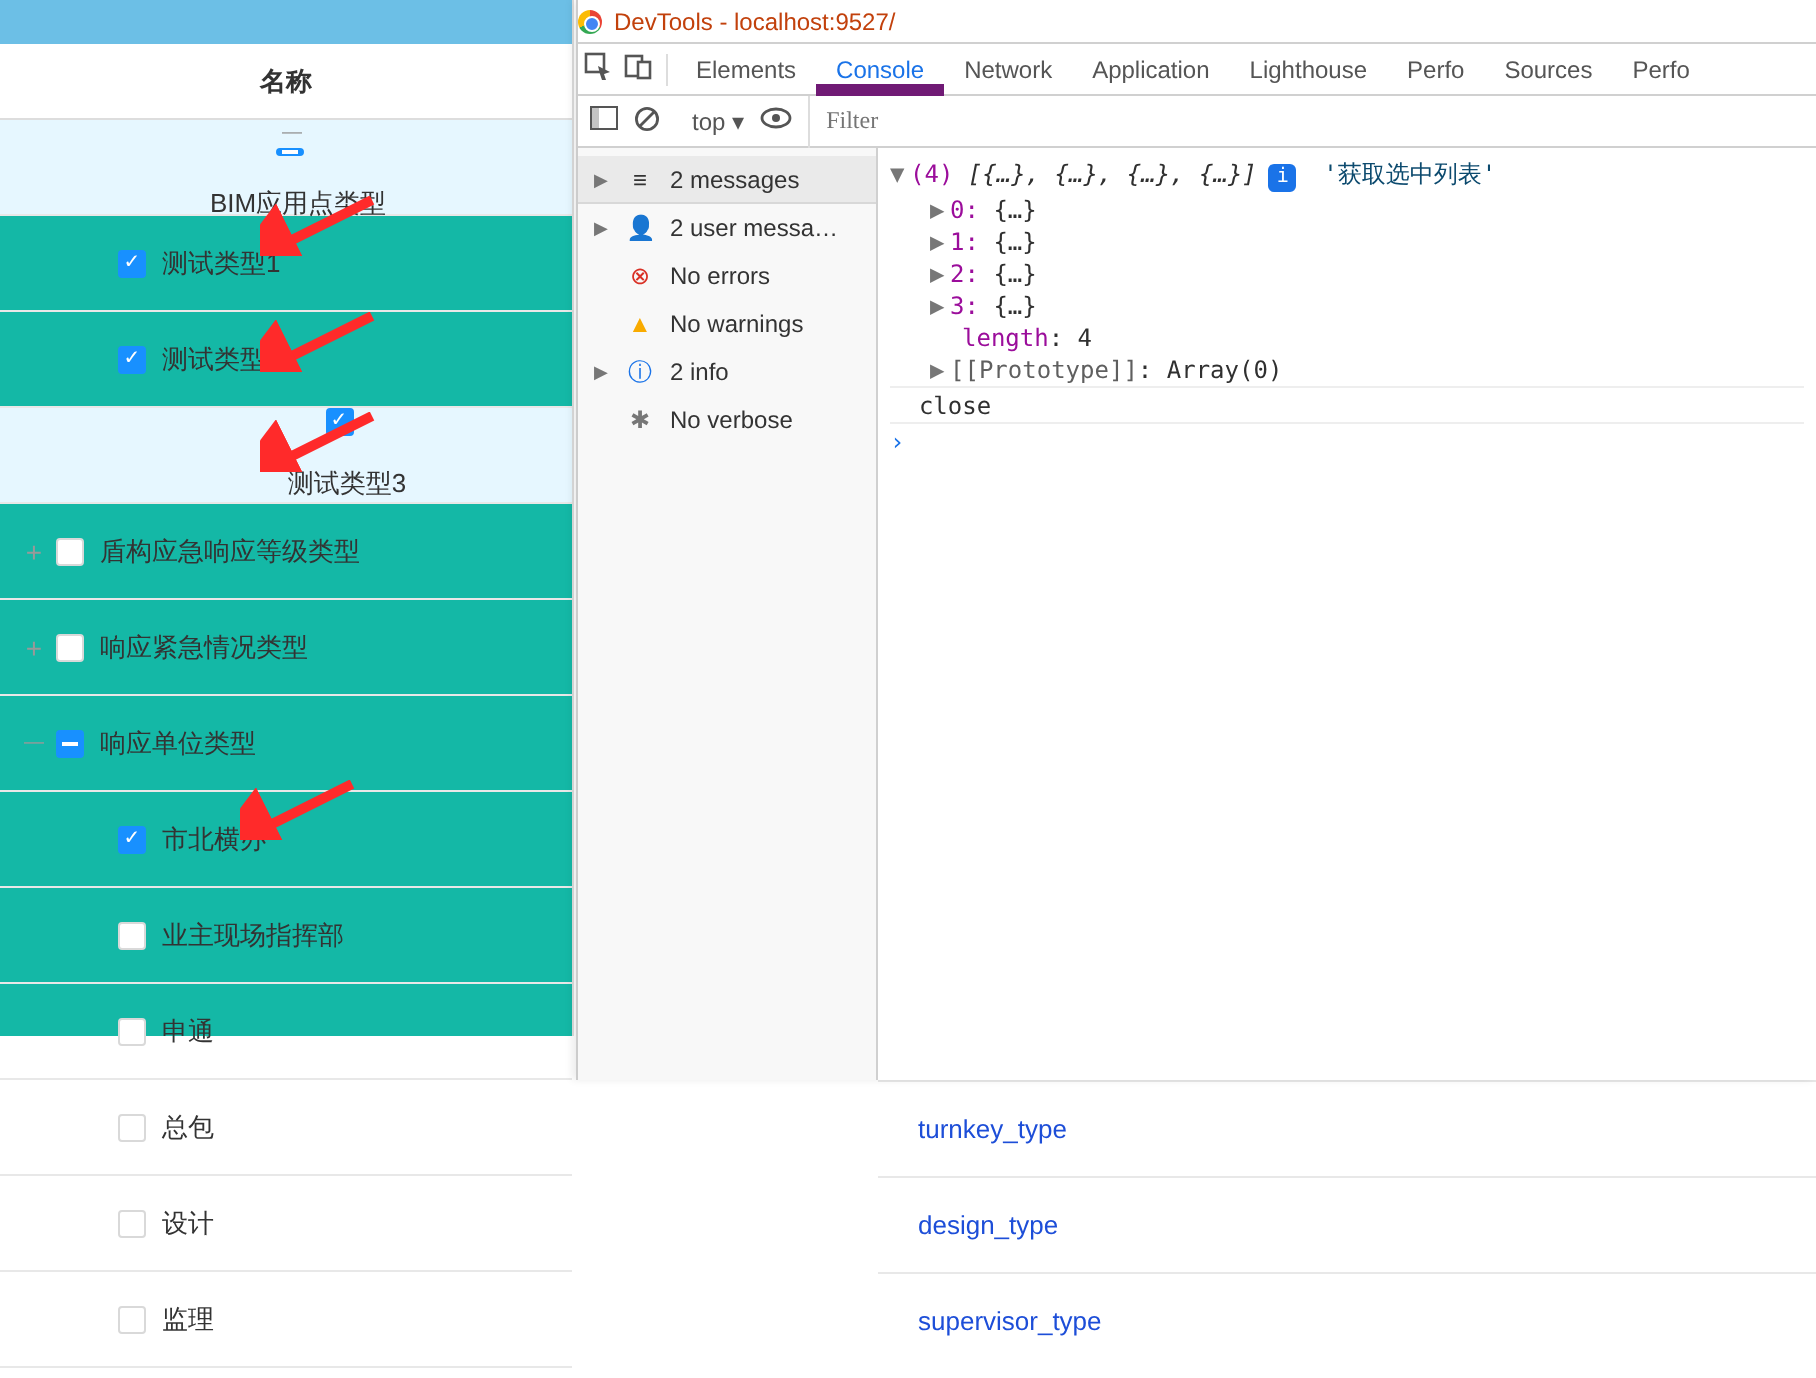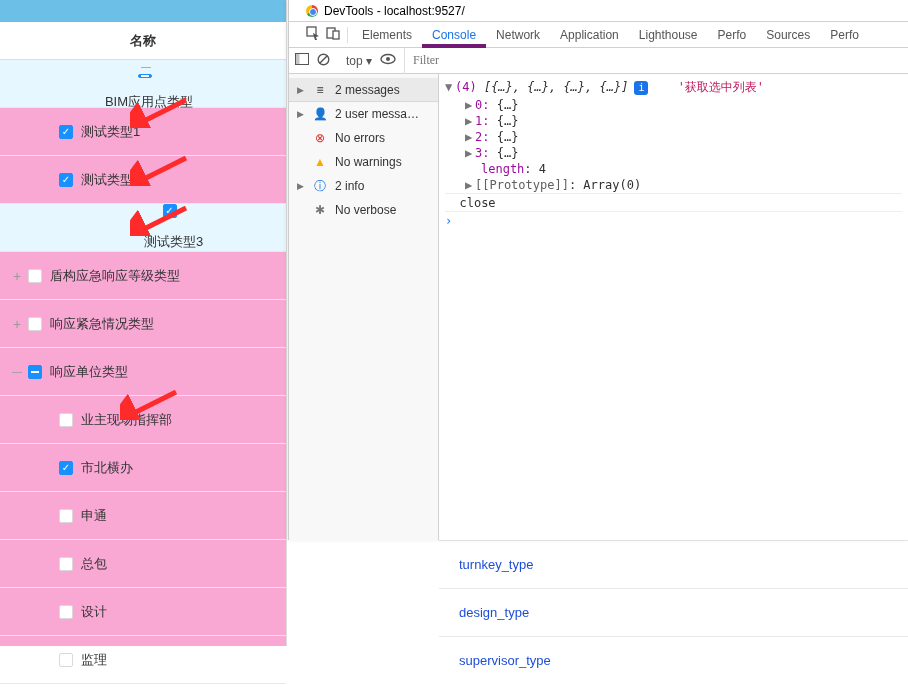--- a/index.html
+++ b/index.html
@@ -1,19 +1,19 @@
 <!DOCTYPE html>
 <html><head>
 <meta charset="utf-8">
 <style>
 * { box-sizing: border-box; margin: 0; padding: 0; }
 body { font-family: "Microsoft YaHei", Arial, sans-serif; font-size: 13px; color: #333; background: #fff; width: 908px; height: 689px; overflow: hidden; position: relative; }
 
 
-.tree-panel { position: absolute; left: 0; top: 0; width: 287px; height: 646px; background: #f9a8d4; border-right: 1px solid #ddd; }
+.tree-panel { position: absolute; left: 0; top: 0; width: 287px; height: 518px; background: #14b8a6; border-right: 1px solid #ddd; }
 .tree-topbar { height: 22px; background: #6cbfe6; }
 .tree-header { height: 38px; line-height: 38px; text-align: center; font-weight: bold; border-bottom: 1px solid #ddd; background:#fff;}
 .tree-body { }
 .tree-node, .tree-leaf { height: 48px; line-height: 48px; border-bottom: 1px solid #e8e8e8; padding-left: 10px; display: flex; align-items: center; cursor: pointer; position:relative;}
 .tree-leaf { padding-left: 59px; }
 .tree-node.selected, .tree-leaf.selected { background: #e6f7ff; flex-direction: column; }
 .expander { width: 14px; height: 14px; display: inline-flex; align-items:center; justify-content:center; color: #999; margin-right: 4px; font-size:11px;}
 .expander.minus::before { content: "—"; font-size:10px;}
 .expander.plus::before { content: "+"; font-size:14px;}
 .checkbox { width: 14px; height: 14px; border: 1px solid #d9d9d9; border-radius: 2px; margin-right: 6px; display:inline-flex; align-items:center; justify-content:center; background:#fff;}
@@ -26,26 +26,26 @@
 
 .arrow { position:absolute; width:60px; height:30px; pointer-events:none;}
 .arrow svg { width:100%; height:100%; }
 
 
 .bottom-list { position:absolute; left:439px; top:540px; width:469px; }
 .bottom-row { height:48px; line-height:48px; border-top:1px solid #e8e8e8; padding-left:20px; color:#1d4ed8;}
 
 
 .devtools { position:absolute; left:288px; top:0; width:620px; height:540px; background:#fff; border-left:1px solid #ccc; box-shadow:-2px 0 4px rgba(0,0,0,0.08);}
-.dt-title { height:22px; background:#fff; border-bottom:1px solid #d0d0d0; display:flex; align-items:center; padding:0 17px; font-size:12px; color:#000000;}
+.dt-title { height:22px; background:#fff; border-bottom:1px solid #d0d0d0; display:flex; align-items:center; padding:0 0; font-size:12px; color:#c2410c;}
 .dt-title .chrome-ball { width:12px; height:12px; border-radius:50%; margin-right:6px; background: conic-gradient(#ea4335 0 120deg,#34a853 120deg 240deg,#fbbc05 240deg 360deg); position:relative;}
 .dt-title .chrome-ball::after{content:"";position:absolute;left:3px;top:3px;width:6px;height:6px;border-radius:50%;background:#4285f4;border:1px solid #fff;}
-.dt-tabs { height:26px; border-bottom:1px solid #d0d0d0; display:flex; align-items:center; padding-left:14px; gap:0; font-size:12px; color:#555;}
+.dt-tabs { height:26px; border-bottom:1px solid #d0d0d0; display:flex; align-items:center; padding-left:0; gap:0; font-size:12px; color:#555;}
 .dt-tabs .tcell { padding:0 10px; height:26px; line-height:26px; cursor:pointer;}
-.dt-tabs .tcell.active { color:#1a73e8; border-bottom:4px solid #701a75;}
+.dt-tabs .tcell.active { color:#1a73e8; border-bottom:6px solid #701a75;}
 .dt-tabs .icon-btn { width:20px; text-align:center; color:#555; cursor:pointer;}
 .dt-tabs .sep { width:1px; height:16px; background:#ddd; margin:0 4px;}
 
 .dt-toolbar { height:26px; border-bottom:1px solid #d0d0d0; display:flex; align-items:center; padding-left:6px; gap:8px; font-size:12px; color:#555;}
 .dt-toolbar .btn { cursor:pointer; }
 .dt-toolbar .filter-box { flex:1; }
 .dt-toolbar .filter-inner { border-left:1px solid #ddd; height:26px; display:flex; align-items:center; padding-left:8px;}
 .dt-toolbar input { border:none; outline:none; font-size:12px; width:100%; color:#888;font-family:Liberation Serif, serif;}
 
 .dt-body { display:flex; height:calc(100% - 74px);}
@@ -57,21 +57,21 @@
 .ic-red{color:#d93025;} .ic-yellow{color:#f9ab00;} .ic-blue{color:#1a73e8;} .ic-grey{color:#777;}
 .dt-main { flex:1; font-family: Menlo, Consolas, monospace; font-size:12px; padding:4px 6px; color:#303030; position:relative;}
 .cons-line { white-space:pre; padding:1px 0;}
 .cons-indent1 { padding-left:20px;}
 .cons-indent2 { padding-left:36px;}
 .caret-tri { color:#777; display:inline-block; width:10px;}
 .kw-num { color:#9b0d9b;}
 .kw-length { color:#9b0d9b;}
 .kw-proto { color:#5f5f5f;}
 .kw-arr { color:#303030;}
-.kw-str { color:#be185d;margin-left:16px;}
+.kw-str { color:#0c4a6e;}
 .info-badge { display:inline-block; width:14px; height:14px; background:#1a73e8; color:#fff; border-radius:3px; font-size:10px; text-align:center; line-height:14px; margin:0 6px;}
 .prompt-caret { color:#1a73e8;}
 </style>
 </head>
 <body>
 
 <div class="tree-panel">
   <div class="tree-topbar"></div>
   <div class="tree-header">名称</div>
   <div class="tree-body">
@@ -105,26 +105,26 @@
       <span class="checkbox"></span>
       <span class="node-label">响应紧急情况类型</span>
     </div>
 
     <div class="tree-node">
       <span class="expander minus"></span>
       <span class="checkbox indeterminate"></span>
       <span class="node-label">响应单位类型</span>
     </div>
     <div class="tree-leaf">
+      <span class="checkbox checked"></span>
+      <span class="node-label">市北横办</span>
+    </div>
+    <div class="tree-leaf">
       <span class="checkbox"></span>
       <span class="node-label">业主现场指挥部</span>
-    </div>
-    <div class="tree-leaf">
-      <span class="checkbox checked"></span>
-      <span class="node-label">市北横办</span>
     </div>
     <div class="tree-leaf">
       <span class="checkbox"></span>
       <span class="node-label">申通</span>
     </div>
     <div class="tree-leaf">
       <span class="checkbox"></span>
       <span class="node-label">总包</span>
     </div>
     <div class="tree-leaf">

